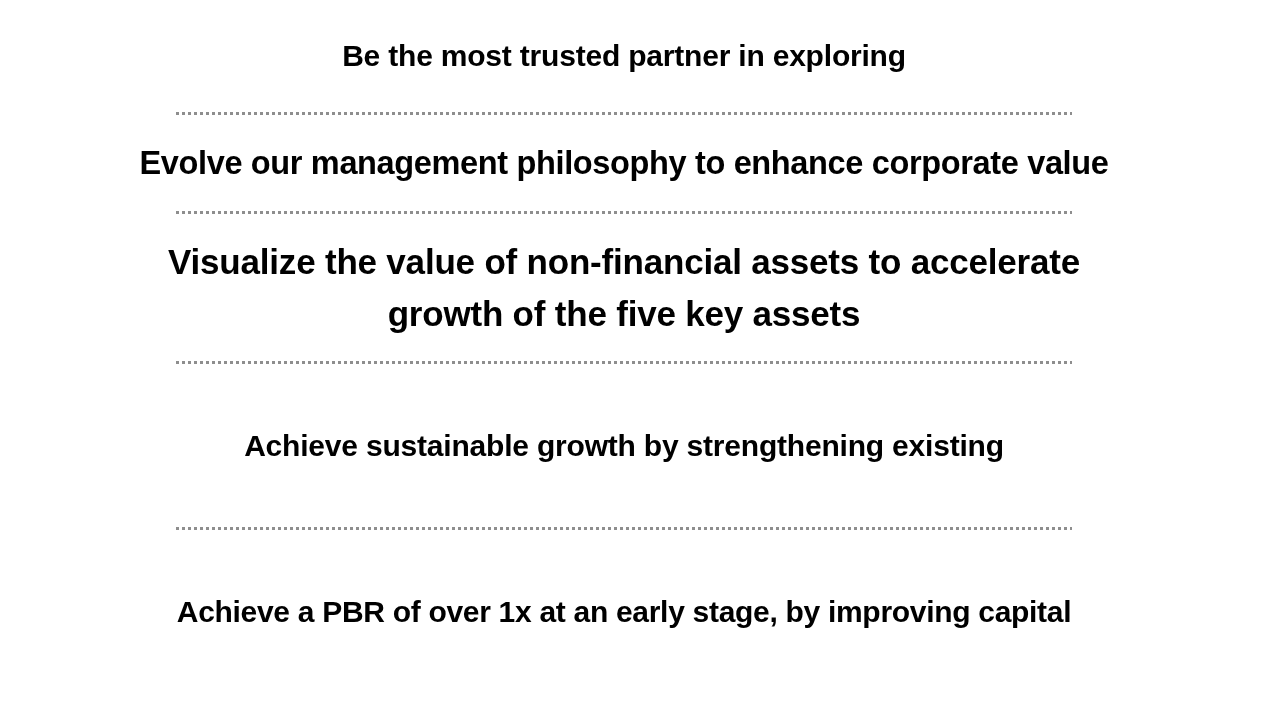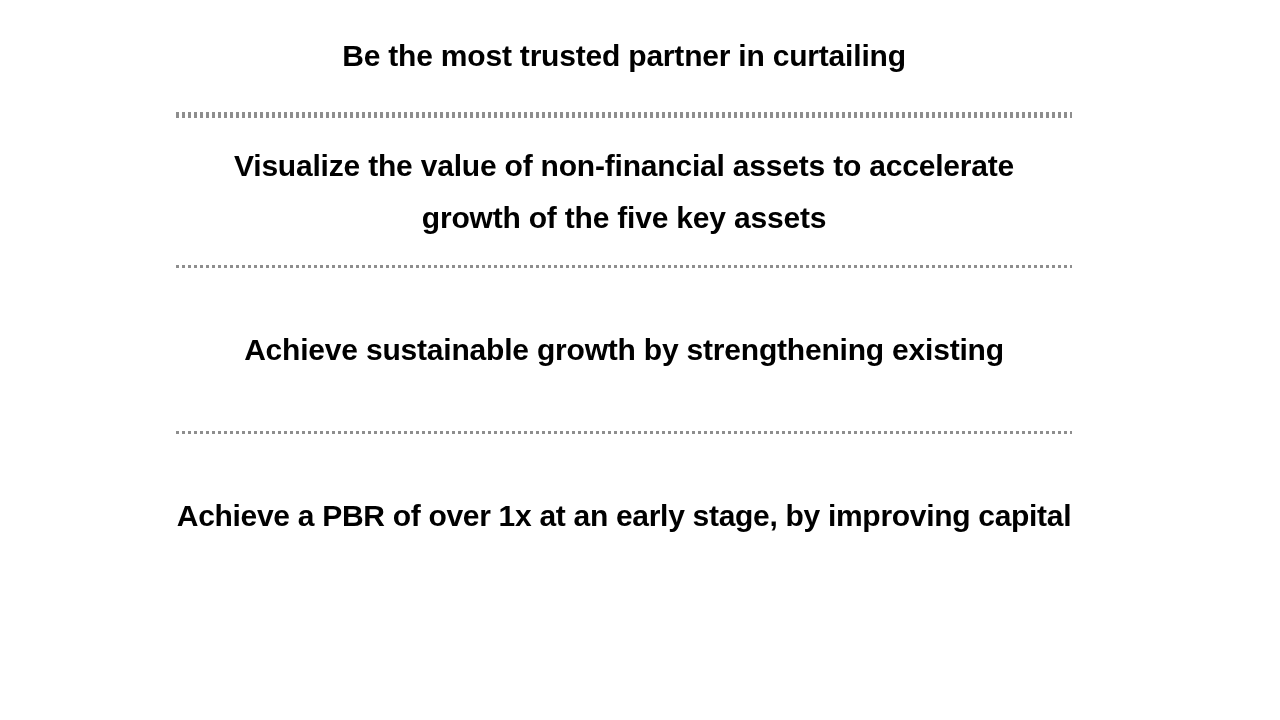--- a/index.html
+++ b/index.html
@@ -57,21 +57,21 @@
   
   .block-vision            { height: 112px; }
   .block-vision .line      { font-size: 30px; line-height: 34px; }
 
   
   .block-philosophy        { height: 96px; }
   .block-philosophy .line  { font-size: 32.5px; line-height: 36px; letter-spacing: -0.35px; }
 
   
   .block-assets            { height: 147px; }
-  .block-assets .line      { font-size: 30px; line-height: 52px; }
+  .block-assets .line      { font-size: 35px; line-height: 52px; }
 
   
   .block-growth            { height: 163px; }
   .block-growth .line      { font-size: 30px; line-height: 52px; text-align: center; }
 
   
   .block-pbr               { height: 163px; }
   .block-pbr .line         { font-size: 30px; line-height: 52px; letter-spacing: -0.3px; }
 
   
@@ -89,25 +89,28 @@
     background-position: left center;
   }
 </style>
 </head>
 <body>
 
 <div class="slide">
   <div class="stack">
 
     <div class="block block-vision">
-      <span class="line">Be the most trusted partner in curtailing</span>
+      <span class="line">Be the most trusted partner in exploring</span>
     </div>
 
     <div class="divider"></div>
 
+    <div class="block block-philosophy">
+      <span class="line">Evolve our management philosophy to enhance corporate value</span>
+    </div>
 
     <div class="divider"></div>
 
     <div class="block block-assets">
       <span class="line">Visualize the value of non-financial assets to accelerate</span>
       <span class="line">growth of the five key assets</span>
     </div>
 
     <div class="divider"></div>
 

